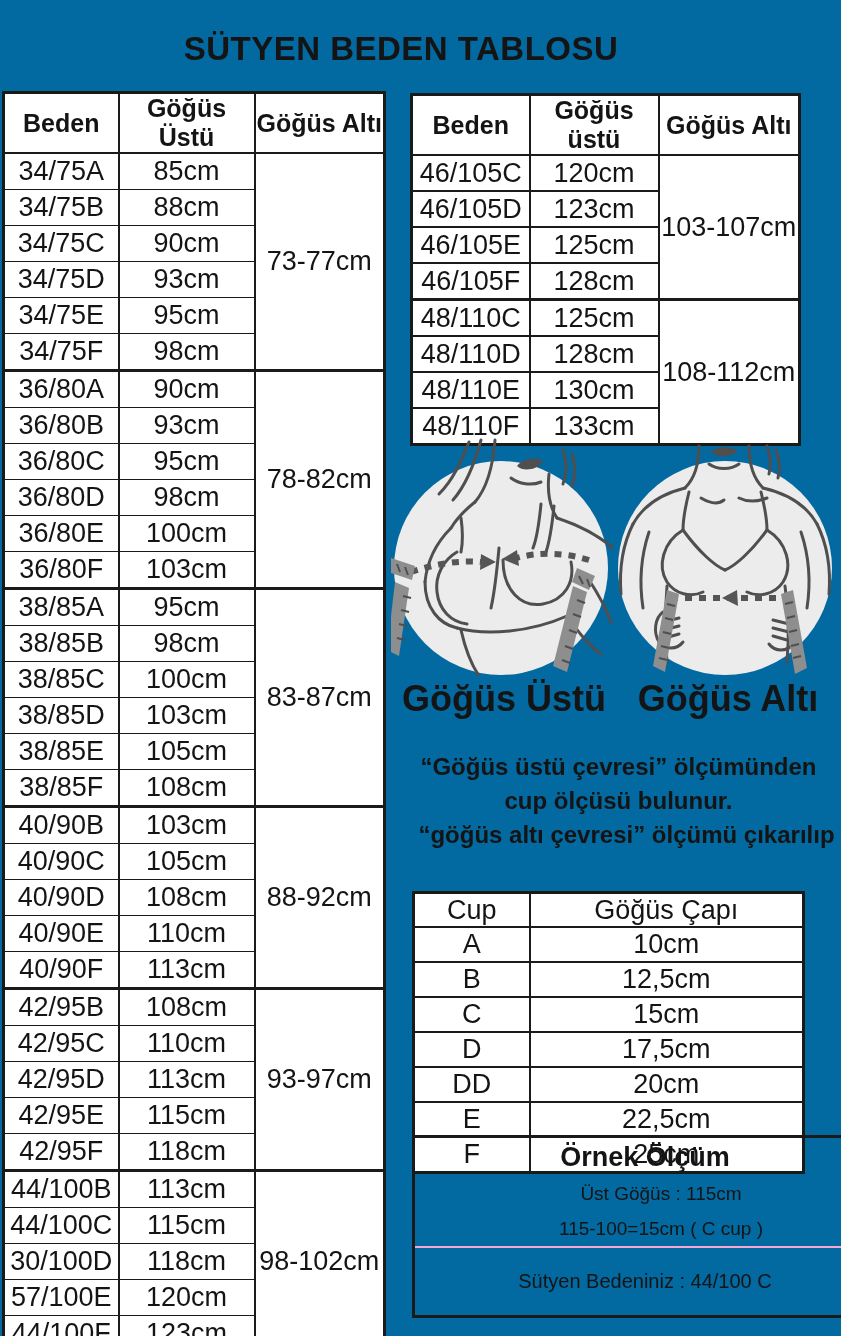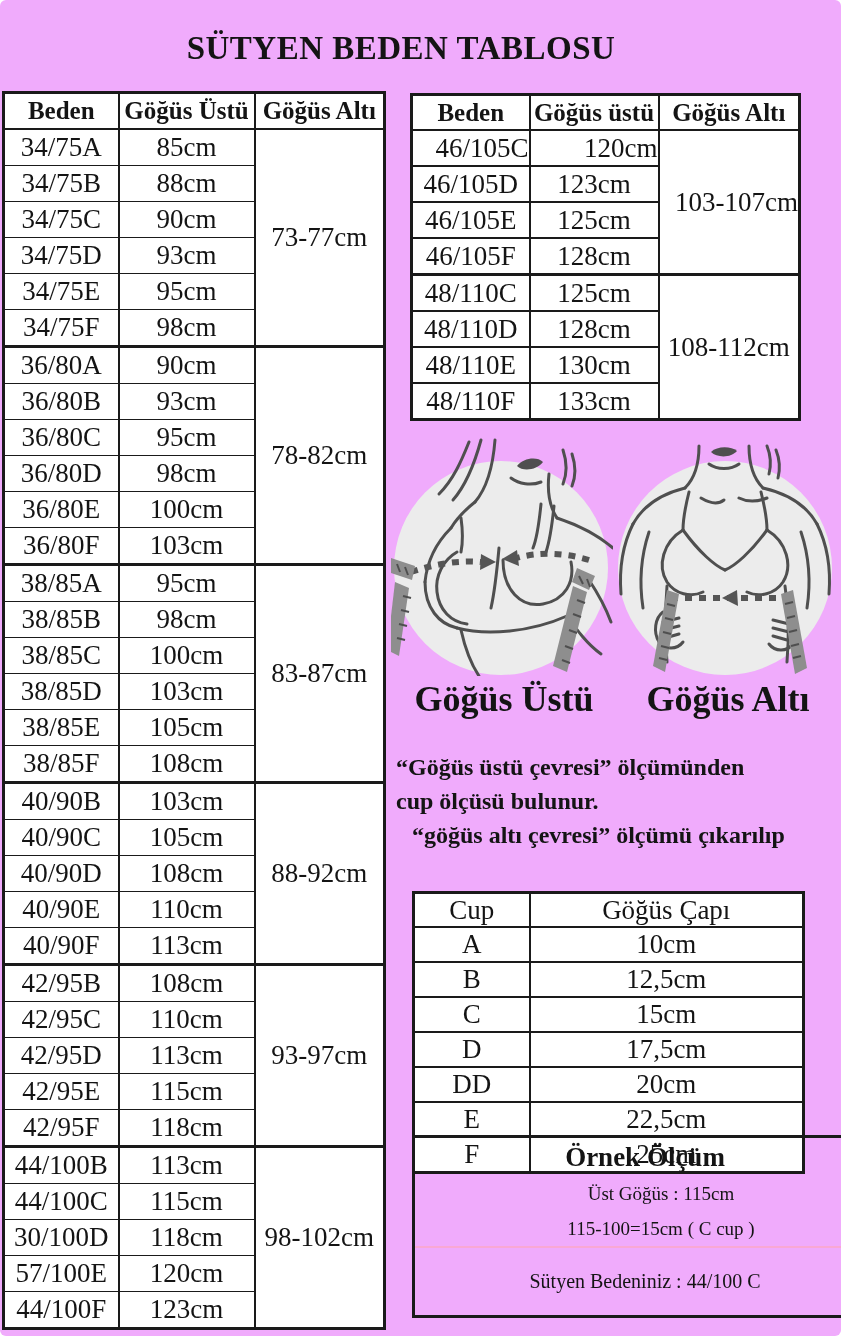--- a/index.html
+++ b/index.html
@@ -1,17 +1,17 @@
 <!DOCTYPE html>
 <html><head>
 <meta charset="utf-8">
 <style>
   html,body{margin:0;padding:0;background:#ffffff;}
-  .page{position:relative;width:841px;height:1336px;background:#f0abfc;
-        font-family:Liberation Serif, serif;color:#141414;overflow:hidden;border-radius:6px;}
+  .page{position:relative;width:841px;height:1336px;background:#0369a1;
+        font-family:Liberation Sans, sans-serif;color:#141414;overflow:hidden;}
 
   .title{position:absolute;top:30px;left:0;width:802px;text-align:center;
          font-size:33px;font-weight:bold;letter-spacing:0.5px;}
 
   table{border-collapse:collapse;table-layout:fixed;background:#fff;}
   table,th,td{border:2px solid #1a1a1a;}
   th,td{text-align:center;vertical-align:middle;padding:0;overflow:hidden;}
   table{border-width:3px;}
 
   
@@ -19,33 +19,33 @@
   #left-table th{font-size:25px;font-weight:bold;height:34px;border-bottom-width:2px;}
   #left-table td{font-size:27px;height:35px;border-top-width:1px;border-bottom-width:1px;}
   #left-table tr.group-start td{border-top-width:3px;}
   #left-table tbody tr:first-child td{border-top-width:2px;}
 
   
   #right-table{position:absolute;left:410px;top:93px;}
   #right-table th{font-size:25px;font-weight:bold;height:33px;border-bottom-width:2px;}
   #right-table td{font-size:27px;height:34px;border-top-width:2px;border-bottom-width:2px;}
   #right-table tr.group-start td{border-top-width:3px;}
-  #right-table tbody tr:first-child td{border-top-width:2px;text-align:right;}
+  #right-table tbody tr:first-child td{border-top-width:2px;}
 
   
   .figure{position:absolute;width:226px;text-align:center;}
   #fig-bust{left:391px;top:438px;}
   #fig-underbust{left:615px;top:438px;}
   .figure svg{display:block;}
   .figure-label{margin-top:2px;font-size:36px;font-weight:bold;white-space:nowrap;}
 
   
   .note{position:absolute;left:396px;top:750px;width:445px;
         font-size:24px;font-weight:bold;line-height:34px;}
-  .note div{white-space:nowrap;}
+  .note div{white-space:nowrap;text-align:center;}
   .note div:nth-child(3){padding-left:16px;}
 
   
   #cup-table{position:absolute;left:412px;top:891px;}
   #cup-table th{font-size:27px;font-weight:normal;height:32px;border-bottom-width:2px;}
   #cup-table td{font-size:27px;height:33px;border-top-width:2px;border-bottom-width:2px;}
 
   
   .example-box{position:absolute;left:412px;top:1135px;width:466px;height:183px;
                box-sizing:border-box;border:3px solid #1a1a1a;display:flex;

